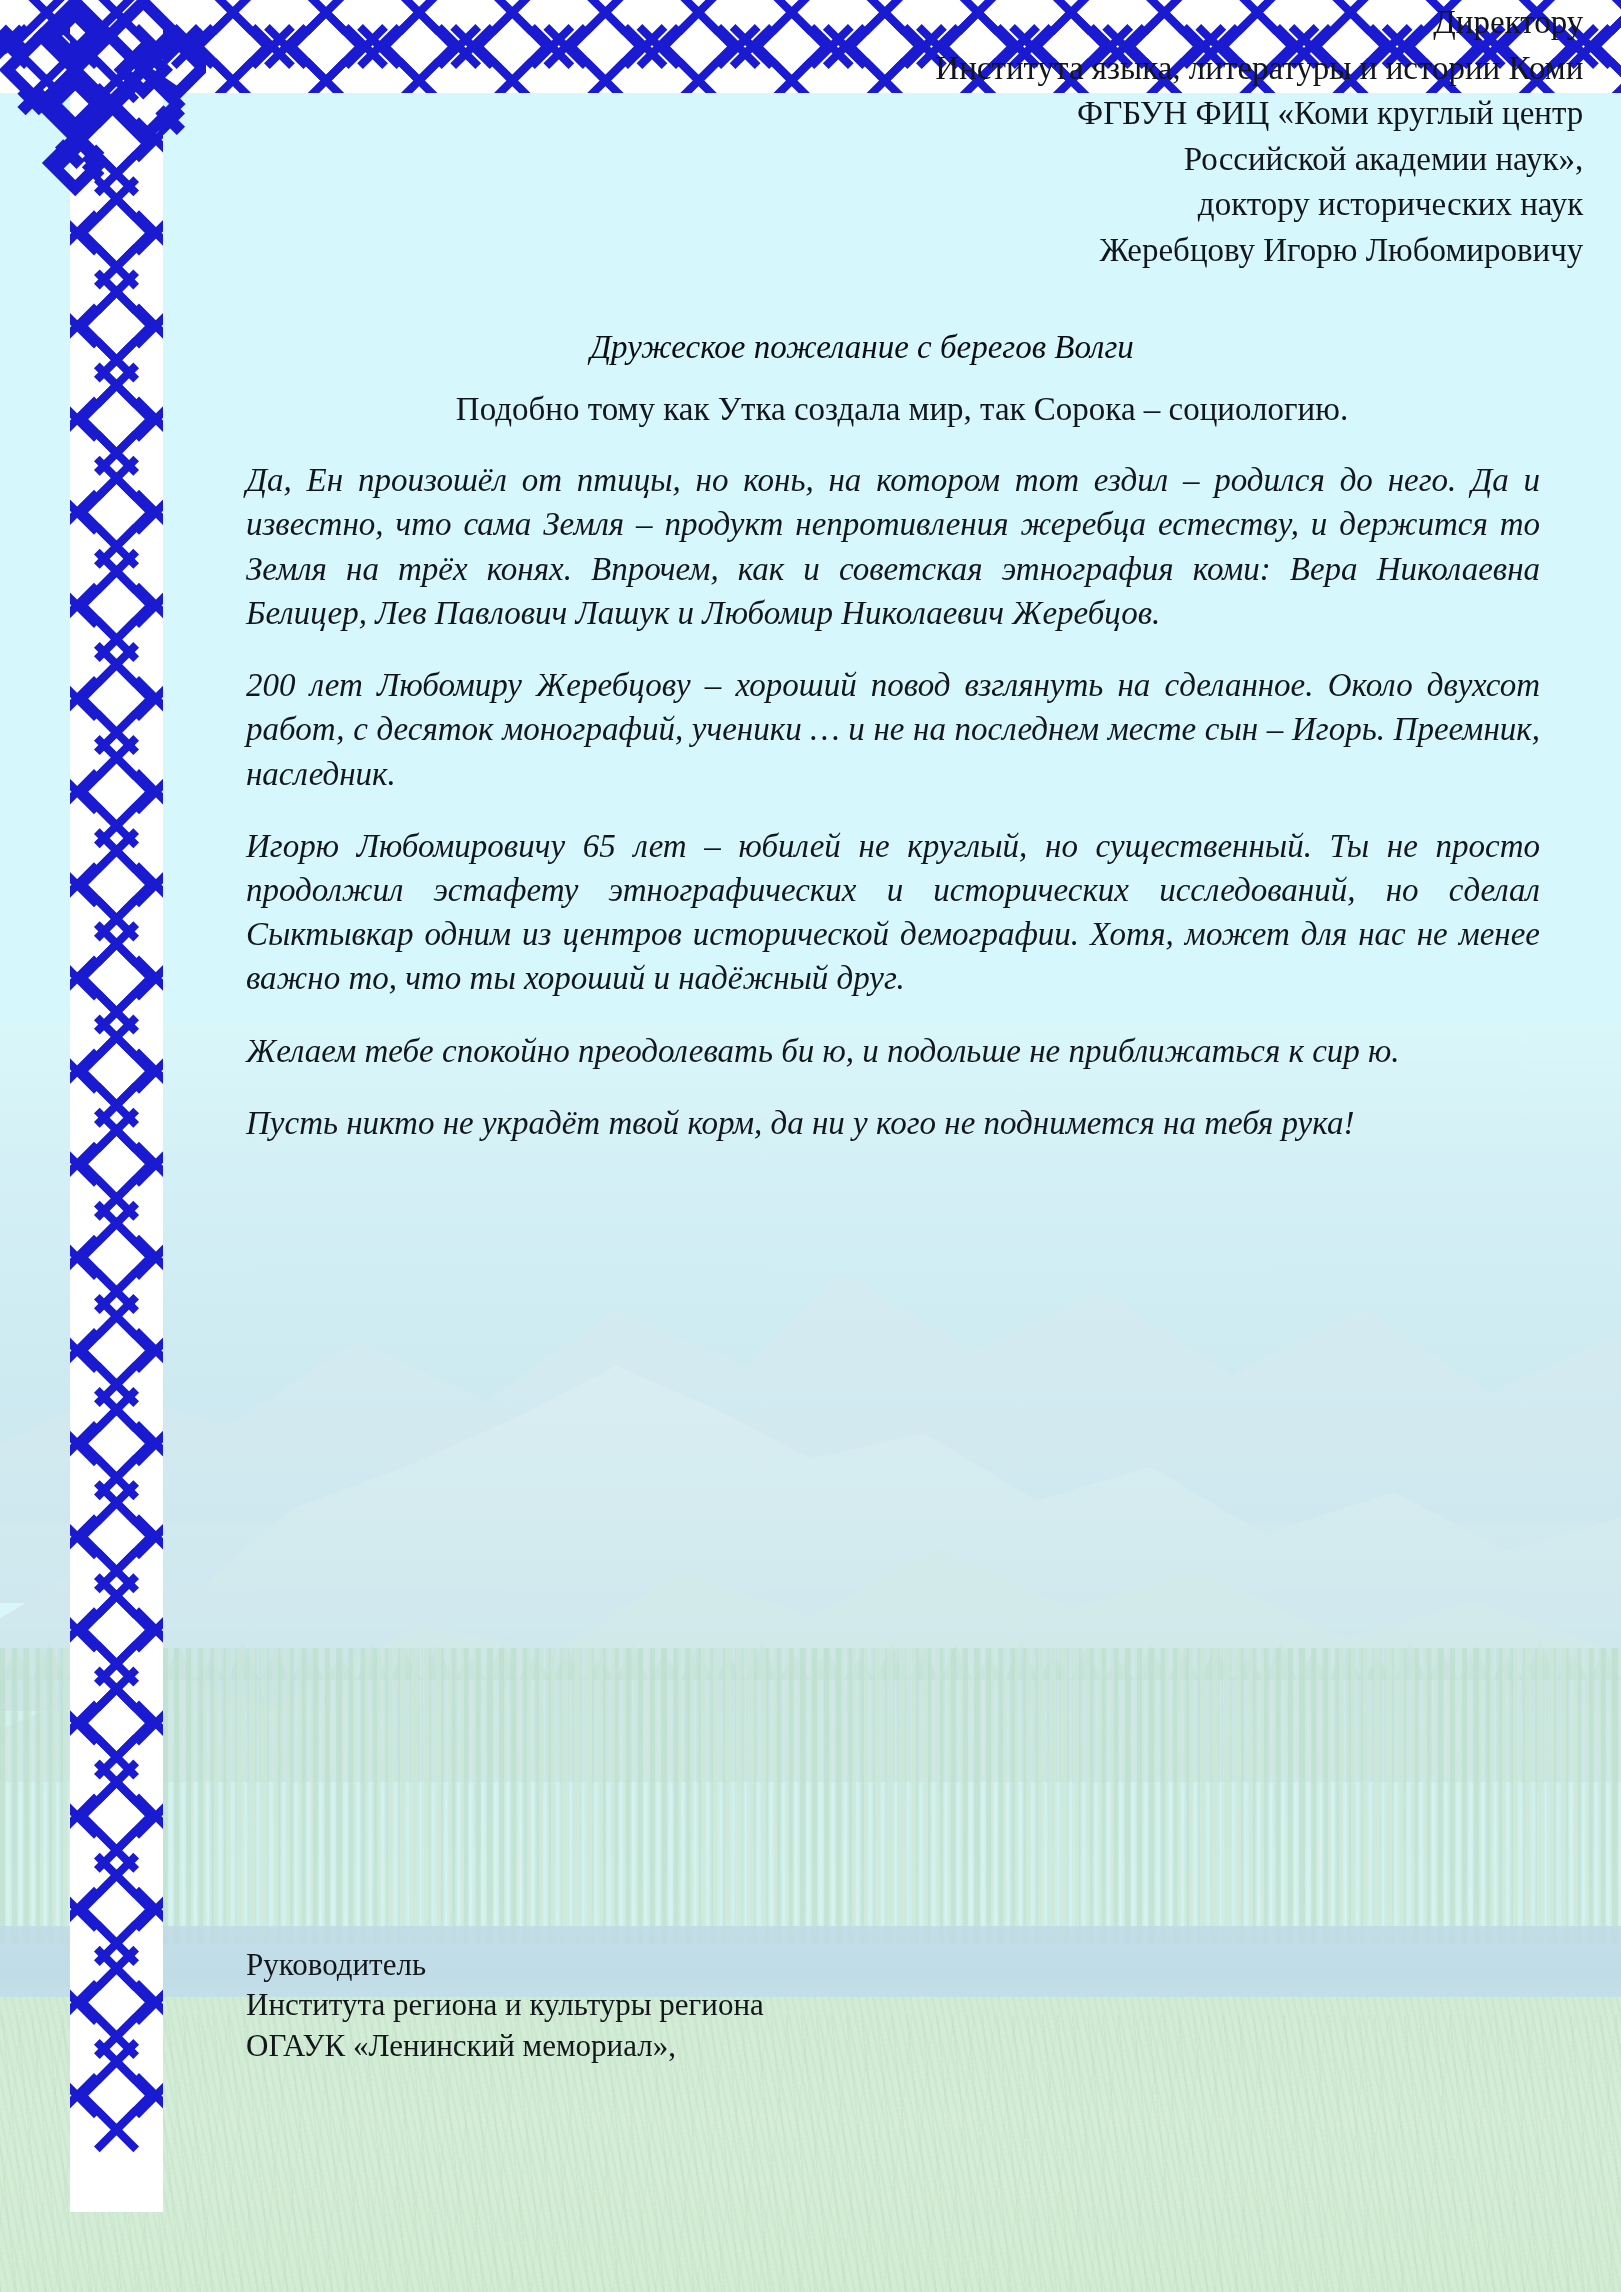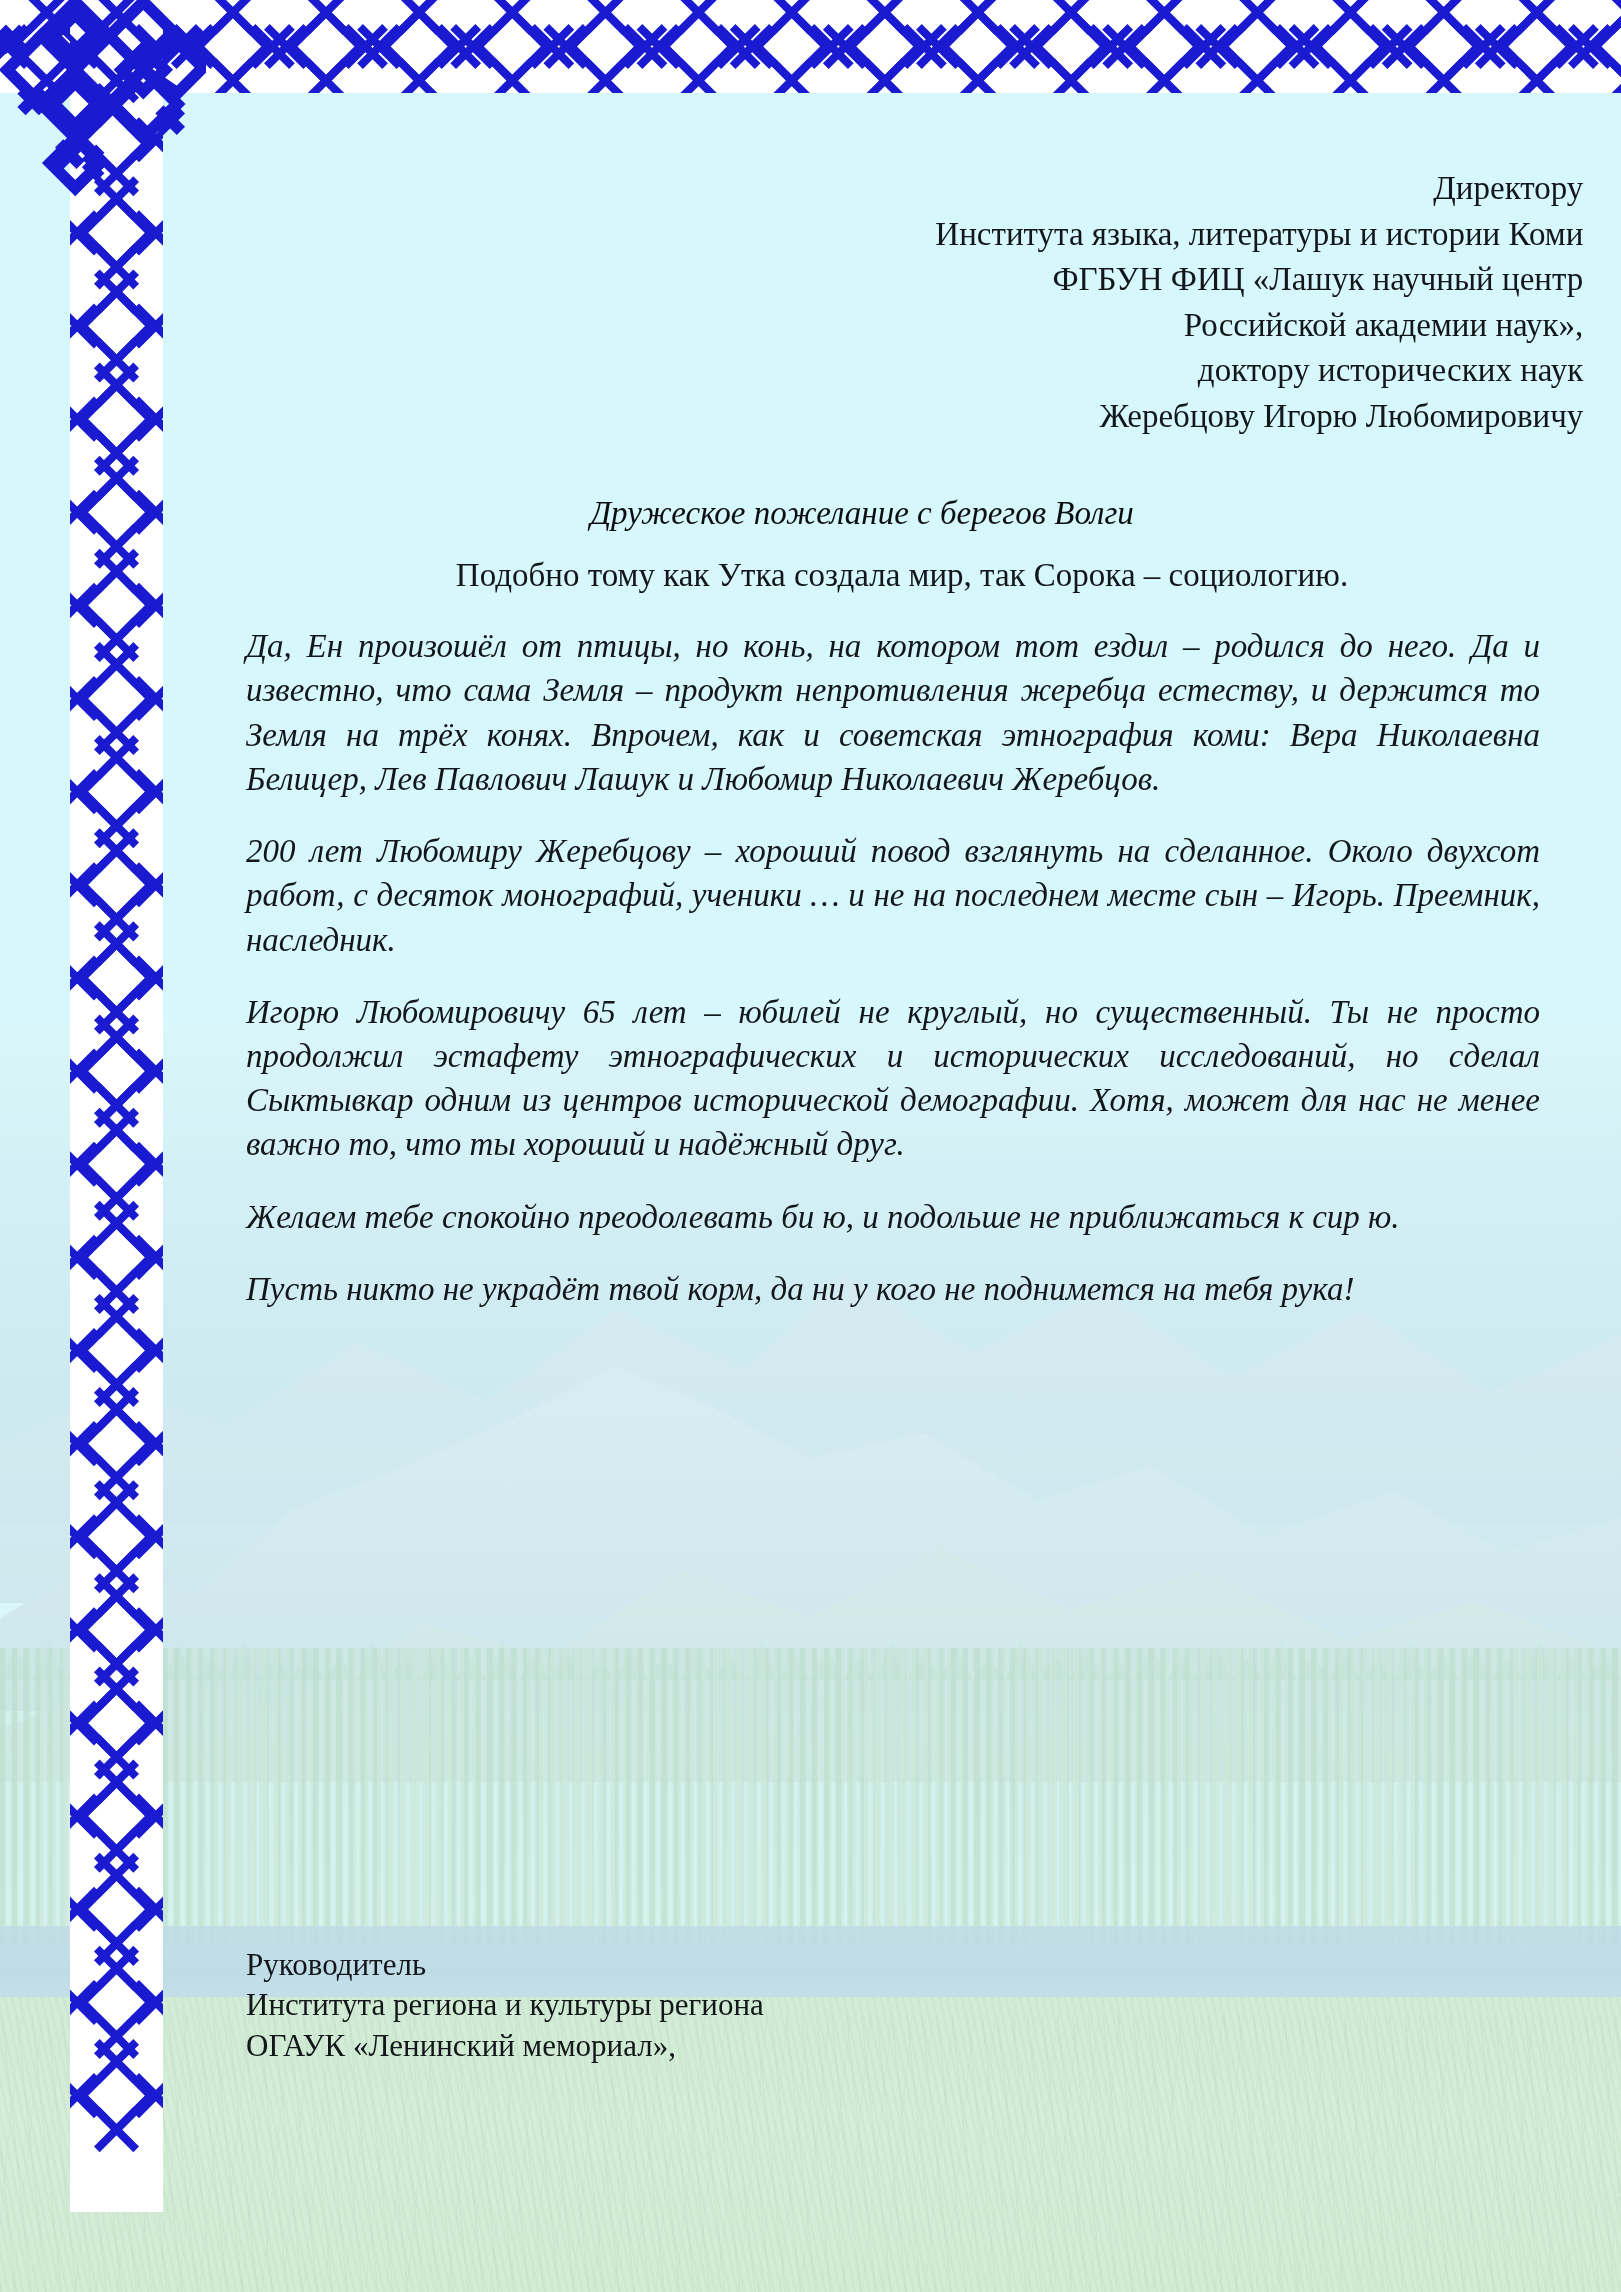--- a/index.html
+++ b/index.html
@@ -186,21 +186,20 @@
   .content {
     position: absolute;
     z-index: 10;
     left: 246px;
     top: 0;
     width: 1348px;
     height: 2293px;
   }
 
   .addressee {
-    margin-top: 166px;
     text-align: right;
     padding-right: 10.7px;
     font-size: 33px;
     line-height: 1.38;
     color: #13161a;
   }
   .addressee div { white-space: nowrap; }
 
   .letter-title {
     margin-top: 56px;
@@ -384,21 +383,21 @@
       <path d="M 178 122 L 202 146 M 202 122 L 178 146"></path>
       <path d="M 206 58 L 228 36"></path>
     </g>
   </svg>
 
   <div class="content">
 
     <div class="addressee">
       <div>Директору</div>
       <div>Института языка, литературы и истории Коми</div>
-      <div>ФГБУН ФИЦ «Лашук научный центр</div>
+      <div>ФГБУН ФИЦ «Коми круглый центр</div>
       <div>Российской академии наук»,</div>
       <div>доктору исторических наук</div>
       <div>Жеребцову Игорю Любомировичу</div>
     </div>
 
     <div class="letter-title">Дружеское пожелание с берегов Волги</div>
 
     <div class="lede">Подобно тому как Утка создала мир, так Сорока – социологию.</div>
 
     <div class="body-text">

